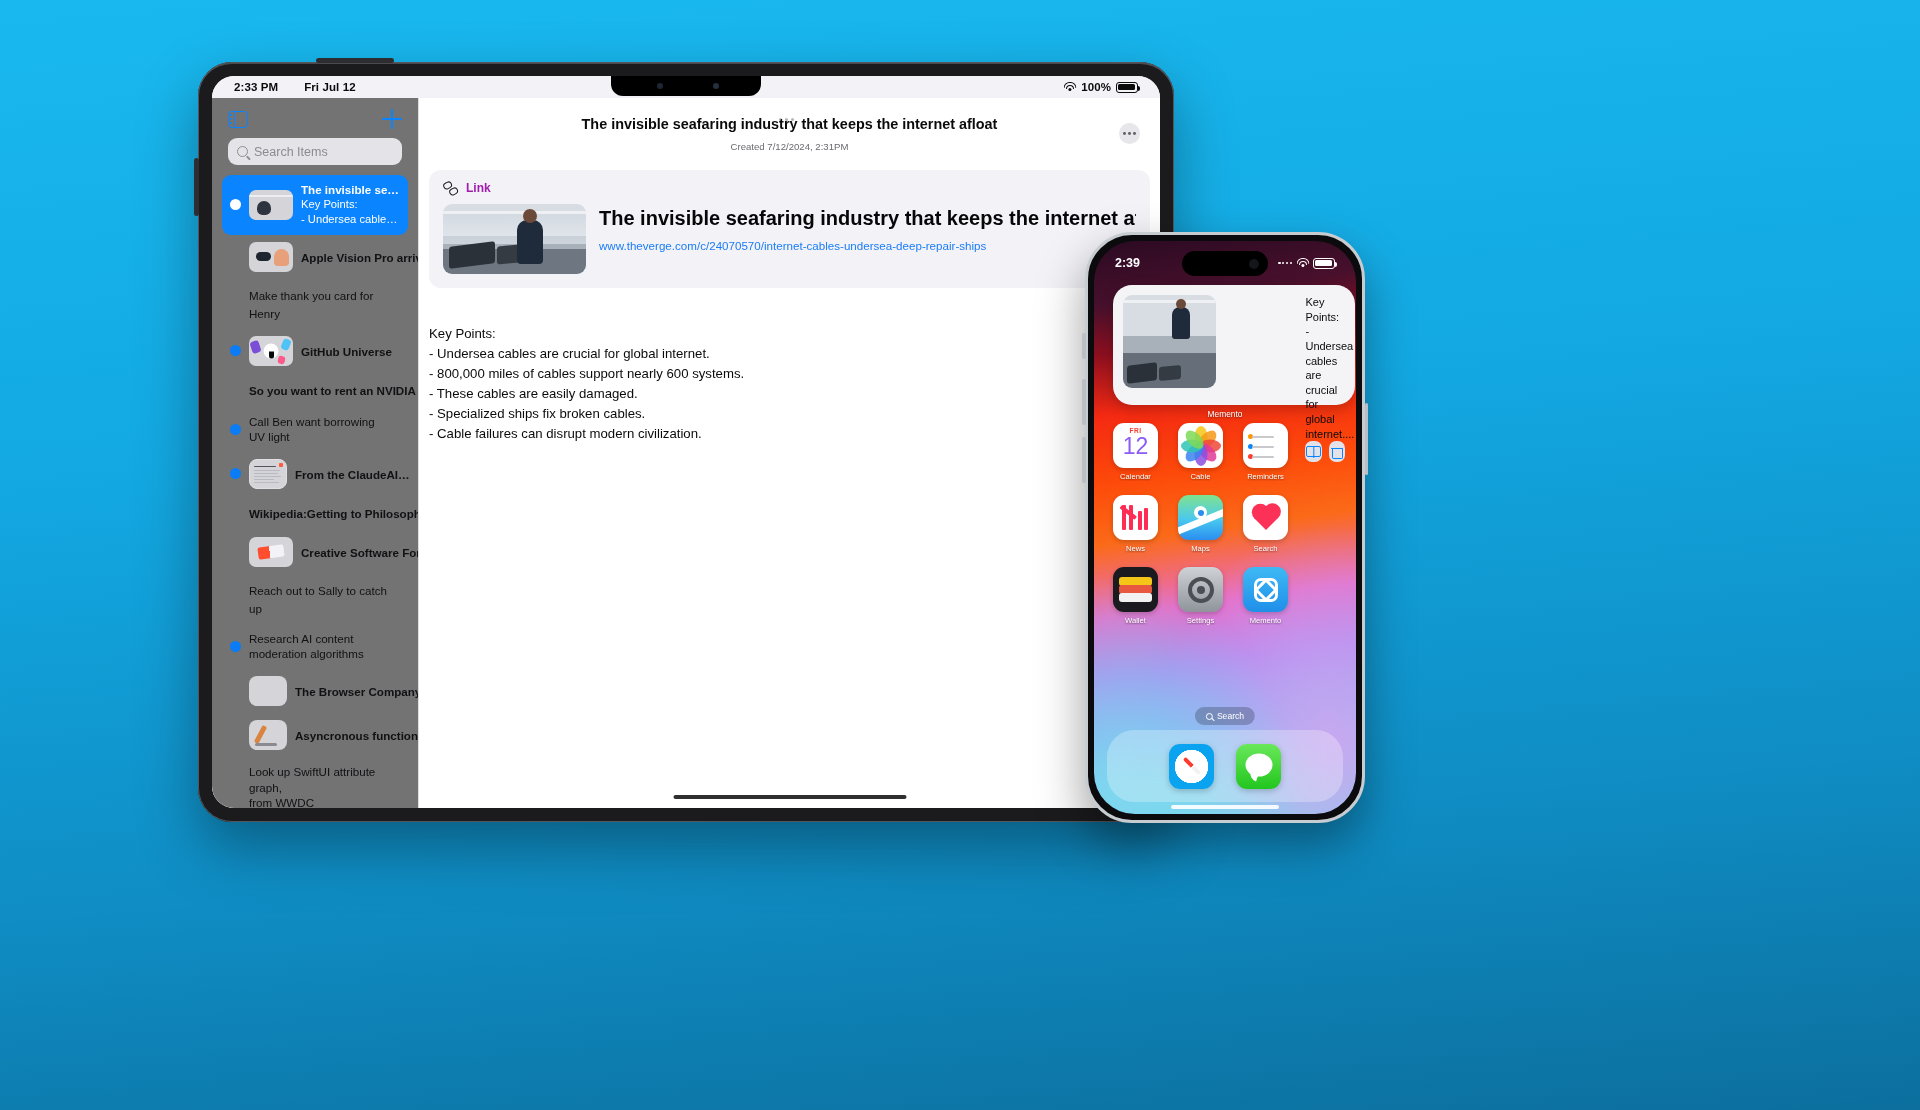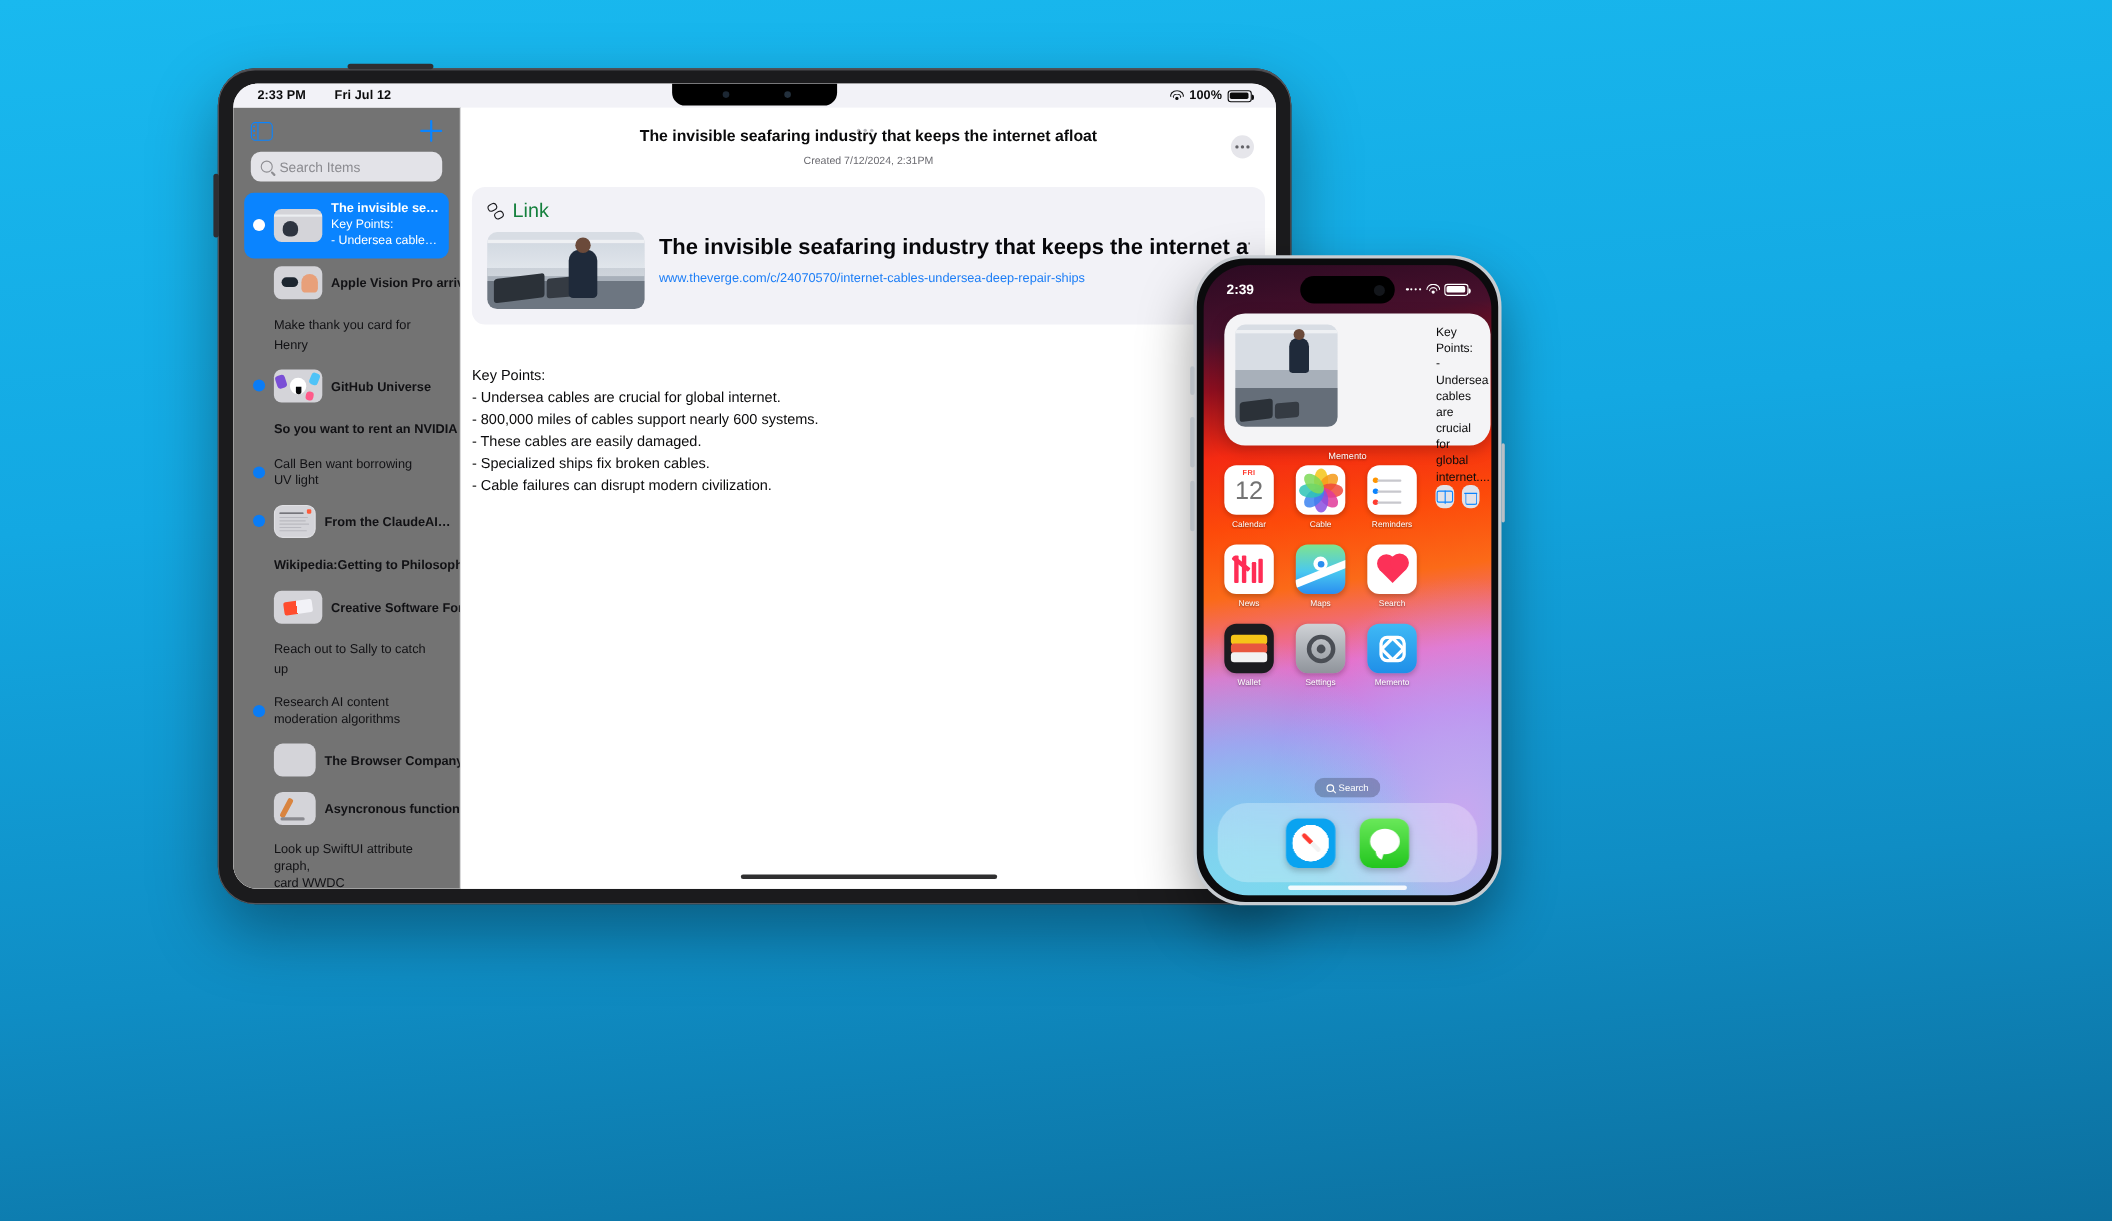--- a/index.html
+++ b/index.html
@@ -170,21 +170,21 @@
   #more-button i { width:2.8px; height:2.8px; border-radius:50%; background:#636368; }
 
   #link-card {
     margin: 18px 10px 0 10px; background:#f2f2f7; border-radius: 12px; padding: 11px 14px 14px 14px;
   }
   #link-card-head { display:flex; align-items:center; gap:8px; }
   .link-glyph { width:15px; height:13px; position:relative; }
   .link-glyph i { position:absolute; width:9px; height:6.5px; border:1.6px solid #1b1b1f; border-radius:4px; }
   .link-glyph i:nth-child(1){ left:0; top:0; transform: rotate(-28deg); }
   .link-glyph i:nth-child(2){ right:0; bottom:0; transform: rotate(-28deg); }
-  #link-label { font-size:18px; font-weight:400; color:#15803d; }
+  #link-label { font-size:12px; font-weight:700; color:#a21caf; }
   #link-row { display:flex; gap:13px; margin-top:9px; align-items:flex-start; }
   #link-thumb { width:143px; height:70px; border-radius:9px; flex:0 0 143px; overflow:hidden; position:relative;
       background: linear-gradient(#d8dde4 0 46%, #a8b0ba 46% 64%, #6d7681 64% 100%); }
   #link-thumb .rail { position:absolute; left:0; right:0; top:7px; height:3px; background:#eef0f3; }
   #link-thumb .panel { position:absolute; left:6px; bottom:8px; width:46px; height:22px; background:#2b3138; border-radius:3px; transform: skewY(-7deg); }
   #link-thumb .panel2 { position:absolute; left:54px; bottom:11px; width:34px; height:18px; background:#353b43; border-radius:3px; transform: skewY(-5deg); }
   #link-thumb .person { position:absolute; left:74px; top:16px; width:26px; height:44px; background:#1f2a3a; border-radius:10px 10px 4px 4px; }
   #link-thumb .person::before { content:""; position:absolute; left:6px; top:-11px; width:14px; height:14px; border-radius:50%; background:#6b4a3a; }
   #link-thumb .win { position:absolute; left:0; right:0; top:10px; height:30px; background:linear-gradient(#cfd7e0,#eef2f6); opacity:.55; }
   #link-texts { min-width:0; padding-top:3px; }
@@ -263,21 +263,21 @@
   #widget-label { position:absolute; left:0; right:0; top:168px; text-align:center; font-size:8.4px; color:#fff; text-shadow:0 1px 2px rgba(0,0,0,.45); }
 
   
   #app-grid { position:absolute; left:19px; top:182px; right:19px; display:flex; flex-wrap:wrap; gap:14px 20px; }
   .app { width:45px; }
   .app-icon { width:45px; height:45px; border-radius:11px; position:relative; overflow:hidden; box-shadow: 0 2px 5px rgba(0,0,0,.2); }
   .app-name { font-size:7.6px; color:#fff; text-align:center; margin-top:4px; text-shadow:0 1px 2px rgba(0,0,0,.5); white-space:nowrap; overflow:hidden; text-overflow:ellipsis; }
 
   .ic-calendar { background:#fff; }
   .ic-calendar .cal-top { font-size:6.6px; color:#ff3b30; font-weight:700; text-align:center; margin-top:4px; letter-spacing:.4px;}
-  .ic-calendar .cal-day { font-size:23px; color:#737373; text-align:center; line-height:1; margin-top:1px; font-weight:400;}
+  .ic-calendar .cal-day { font-size:23px; color:#8b5cf6; text-align:center; line-height:1; margin-top:1px; font-weight:400;}
   .ic-photos { background:#fff; }
   .ic-photos .pet { position:absolute; left:50%; top:50%; width:13px; height:22px; border-radius:50%; transform-origin:50% 50%; opacity:.85; }
   .ic-reminders { background:#fff; }
   .ic-reminders .rrow { position:absolute; left:9px; height:2px; background:#c8c8cd; border-radius:1px; width:22px;}
   .ic-reminders .rdot { position:absolute; left:5px; width:5px; height:5px; border-radius:50%; }
   .ic-news { background:#fff; }
   .ic-news .nbar { position:absolute; background:#ff2d55; border-radius:1px; }
   .ic-maps { background: linear-gradient(#7fe38e 0%, #49c8f0 55%, #2a8ef0 100%); }
   .ic-maps .road { position:absolute; left:-6px; top:22px; width:64px; height:7px; background:#fff; transform:rotate(-22deg); }
   .ic-maps .pin { position:absolute; left:16px; top:11px; width:13px; height:13px; border-radius:50%; background:#fff; }
@@ -459,21 +459,21 @@
           <div class="list-item">
             <span class="dot none"></span>
             <span class="thumb sq th-async"></span>
             <span class="texts"><span class="li-title">Asyncronous function…</span></span>
           </div>
 
           <div class="list-item">
             <span class="dot none"></span>
             <span class="texts">
               <span class="li-plain" style="display:block">Look up SwiftUI attribute graph,</span>
-              <span class="li-plain" style="display:block">card WWDC</span>
+              <span class="li-plain" style="display:block">from WWDC</span>
             </span>
           </div>
         </div>
       </div>
 
       <div id="detail">
         <div id="detail-grabber"><i></i><i></i><i></i></div>
 
         <div id="detail-header">
           <div id="doc-title">The invisible seafaring industry that keeps the internet afloat</div>

